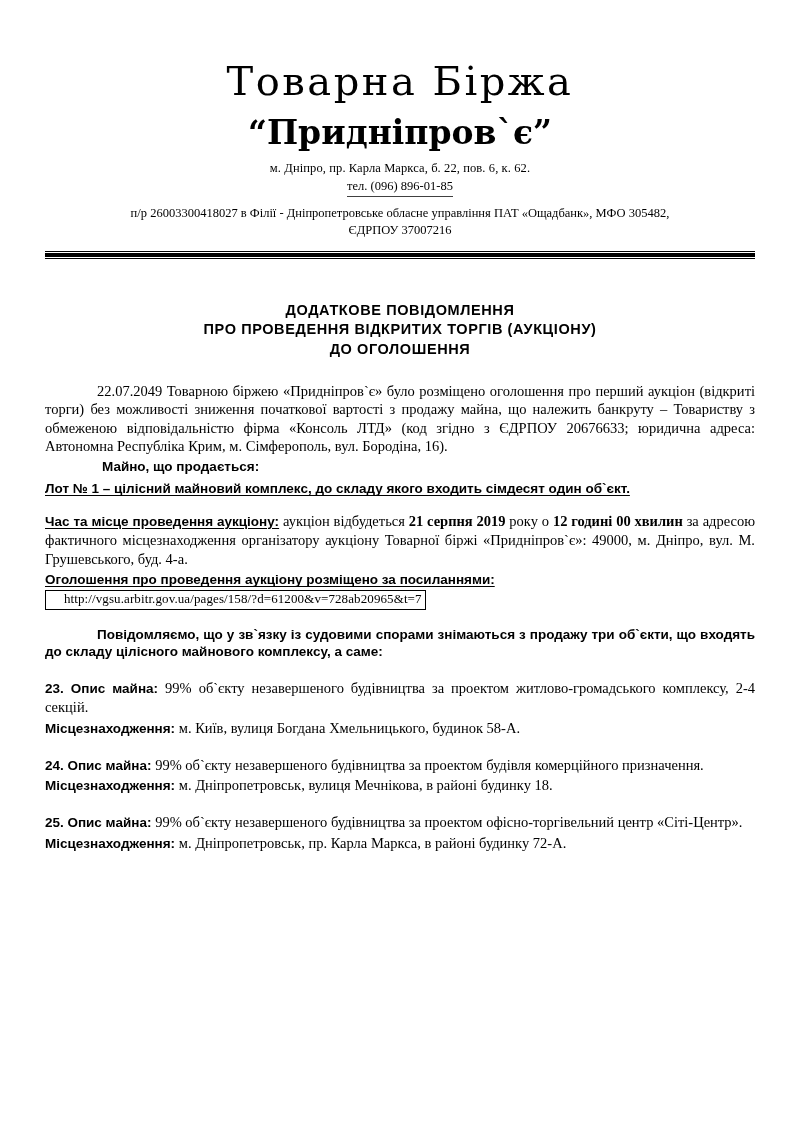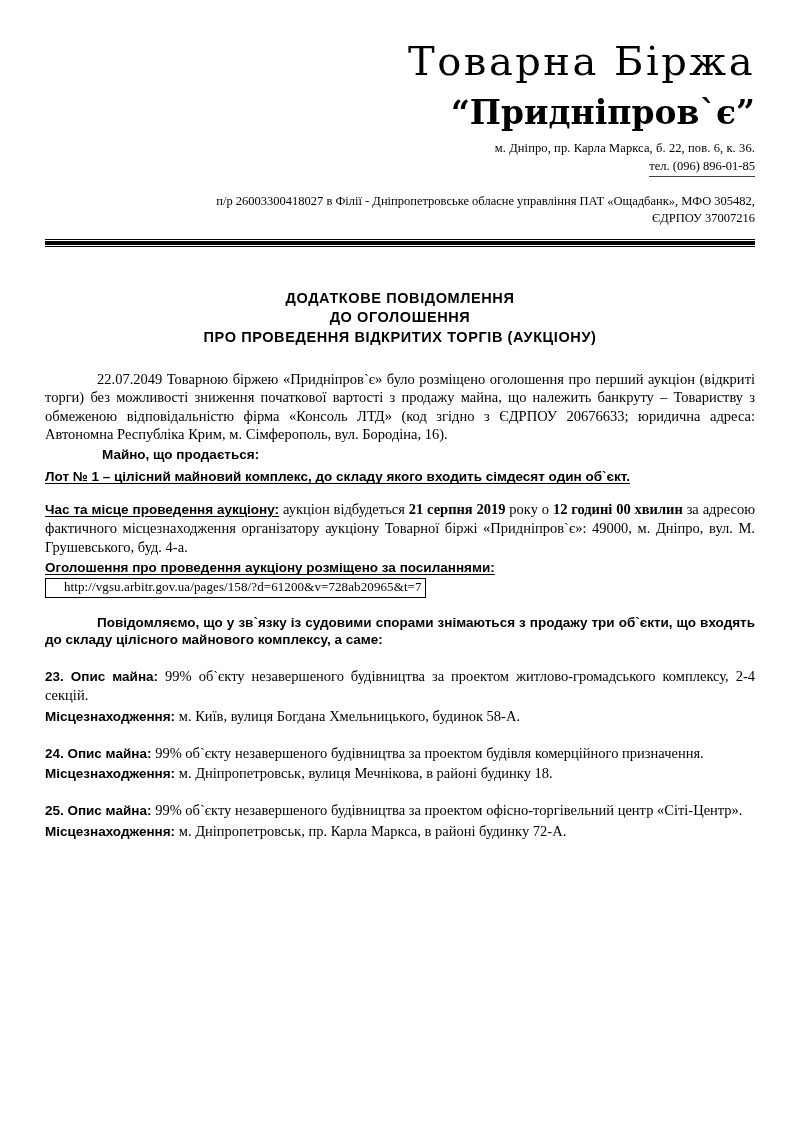--- a/index.html
+++ b/index.html
@@ -21,22 +21,22 @@
     width: 800px;
     height: 1132px;
     box-sizing: border-box;
     padding: 0 45px;
     background: #ffffff;
     overflow: hidden;
   }
 
   
   .letterhead {
-    text-align: right;
-    padding-top: 40px;
+    text-align: center;
+    padding-top: 60px;
   }
 
   .org-title {
     font-family: "DejaVu Serif", "Liberation Serif", serif;
     font-size: 40px;
     line-height: 1.05;
     letter-spacing: 2.5px;
     font-weight: 400;
     margin: 0;
     white-space: nowrap;
@@ -63,21 +63,21 @@
     font-size: 12.5px;
     margin: 3px 0 0 0;
     line-height: 1.25;
     display: inline-block;
     border-bottom: 1px solid #404040;
     padding-bottom: 1px;
   }
 
   .org-bank {
     font-size: 12.5px;
-    margin: 16px 0 0 0;
+    margin: 8px 0 0 0;
     line-height: 1.4;
   }
   .org-edrpou {
     font-size: 12.5px;
     margin: 0;
     line-height: 1.4;
   }
 
   
   .rule {
@@ -217,34 +217,34 @@
   }
 </style>
 </head>
 <body>
 
 <div class="page">
 
   <div class="letterhead">
     <div class="org-title">Товарна Біржа</div>
     <div class="org-name">“Придніпров`є”</div>
-    <div class="org-address">м. Дніпро, пр. Карла Маркса, б. 22, пов. 6, к. 36.</div>
+    <div class="org-address">м. Дніпро, пр. Карла Маркса, б. 22, пов. 6, к. 62.</div>
     <div><span class="org-phone">тел. (096) 896-01-85</span></div>
     <div class="org-bank">п/р 26003300418027 в Філії - Дніпропетровське обласне управління ПАТ «Ощадбанк», МФО 305482,</div>
     <div class="org-edrpou">ЄДРПОУ 37007216</div>
   </div>
 
   <div class="rule">
     <div class="rule-inner"></div>
   </div>
 
   <div class="doc-heading">
     <div>ДОДАТКОВЕ ПОВІДОМЛЕННЯ</div>
+    <div>ПРО ПРОВЕДЕННЯ ВІДКРИТИХ ТОРГІВ (АУКЦІОНУ)</div>
     <div>ДО ОГОЛОШЕННЯ</div>
-    <div>ПРО ПРОВЕДЕННЯ ВІДКРИТИХ ТОРГІВ (АУКЦІОНУ)</div>
   </div>
 
   <div class="body-text">
     <p class="para">22.07.2049 Товарною біржею «Придніпров`є» було розміщено оголошення про перший аукціон (відкриті торги) без можливості зниження початкової вартості з продажу майна, що належить банкруту – Товариству з обмеженою відповідальністю фірма «Консоль ЛТД» (код згідно з ЄДРПОУ 20676633; юридична адреса: Автономна Республіка Крим, м. Сімферополь, вул. Бородіна, 16).</p>
 
     <div class="line-sans indent-line" style="margin-top:2px;">Майно, що продається:</div>
     <div class="lot-line">Лот № 1 – цілісний майновий комплекс, до складу якого входить сімдесят один об`єкт.</div>
 
     <div class="auction-block">
       <p style="margin:0; text-align:justify;"><span class="hd">Час та місце проведення аукціону:</span><span> аукціон відбудеться </span><span class="bold-serif">21 серпня 2019</span><span> року о </span><span class="bold-serif">12 годині 00 хвилин</span><span> за адресою фактичного місцезнаходження організатору аукціону Товарної біржі «Придніпров`є»: 49000, м. Дніпро, вул. М. Грушевського, буд. 4-а.</span></p>

